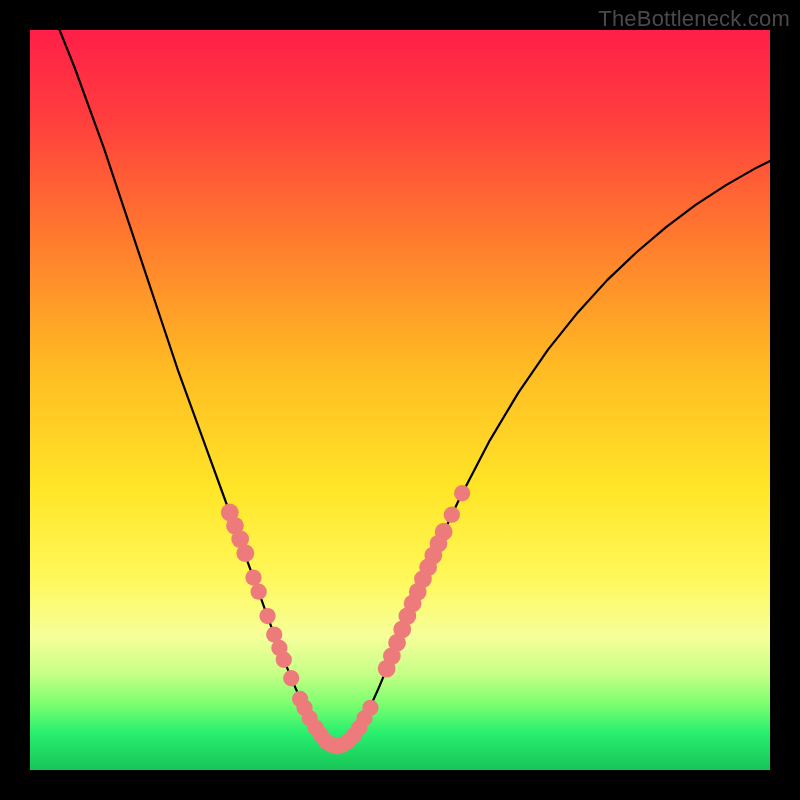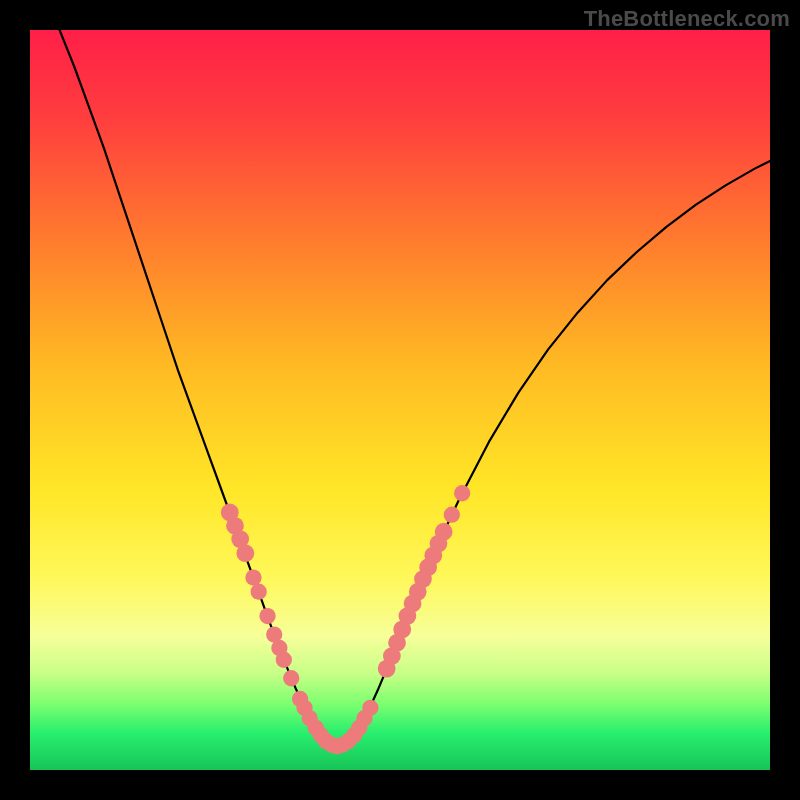--- a/index.html
+++ b/index.html
@@ -15,21 +15,21 @@
     position: relative;
     width: 800px;
     height: 800px;
     background: #000;
   }
   .watermark {
     position: absolute;
     top: 6px;
     right: 10px;
     font-size: 22px;
-    font-weight: 700;
+    font-weight: 400;
     color: #4a4a4a;
     letter-spacing: 0.2px;
     z-index: 5;
   }
   .plot {
     position: absolute;
     left: 30px;
     top: 30px;
     width: 740px;
     height: 740px;

